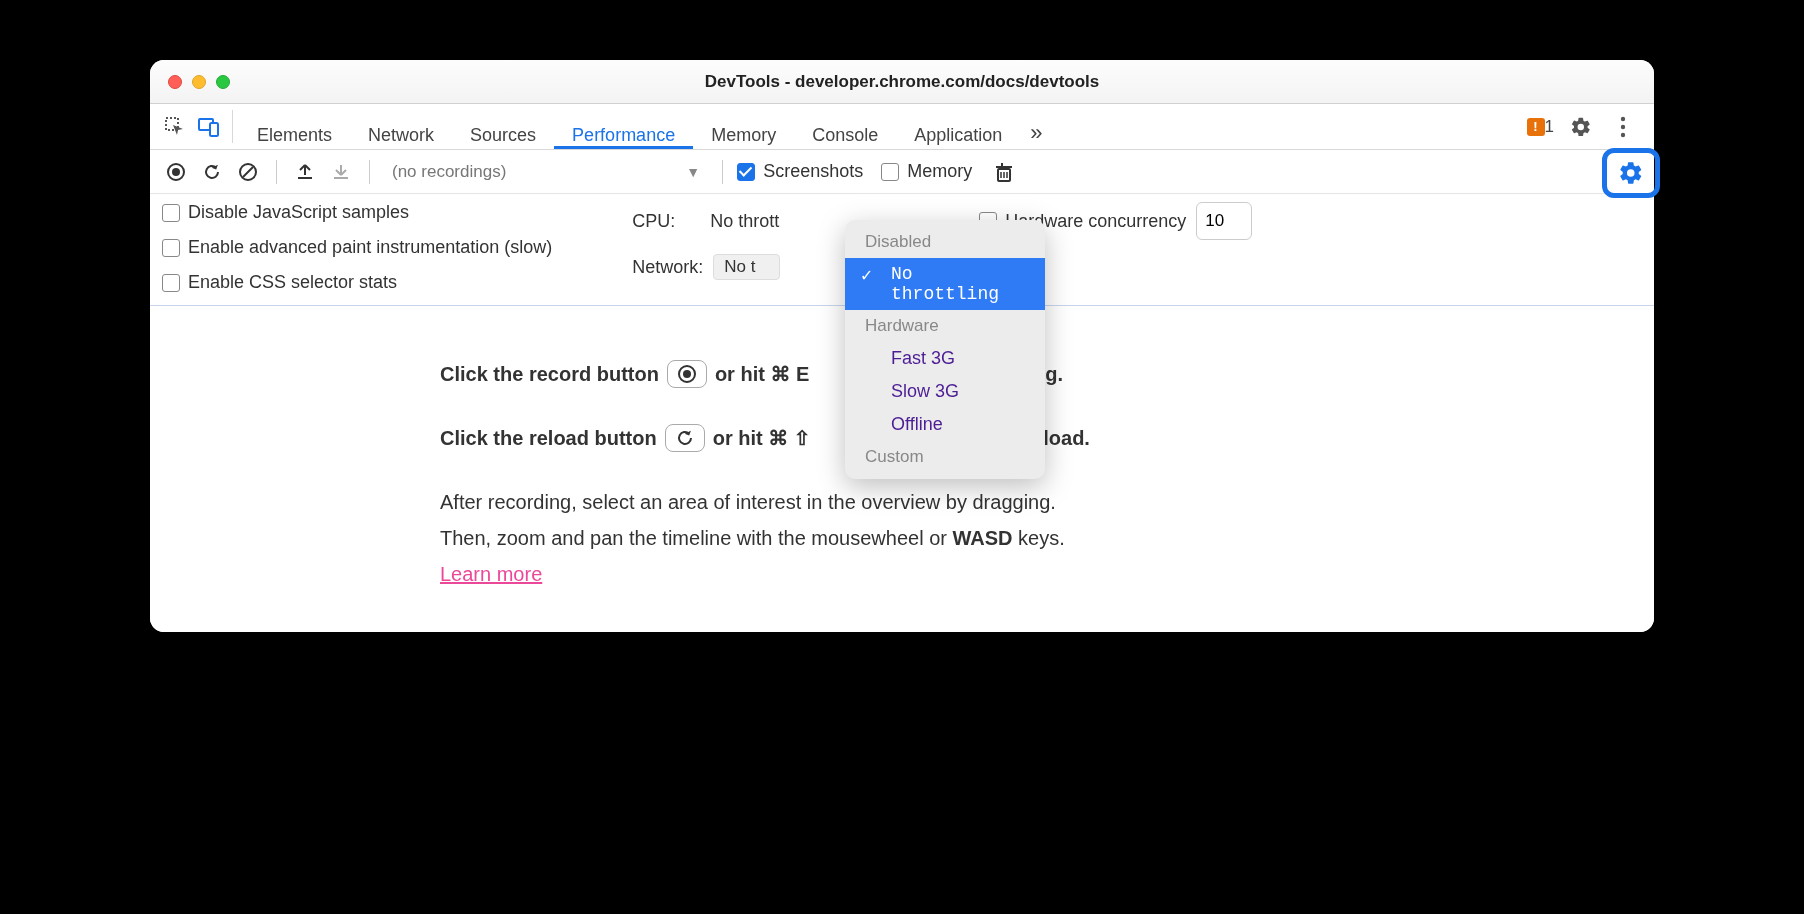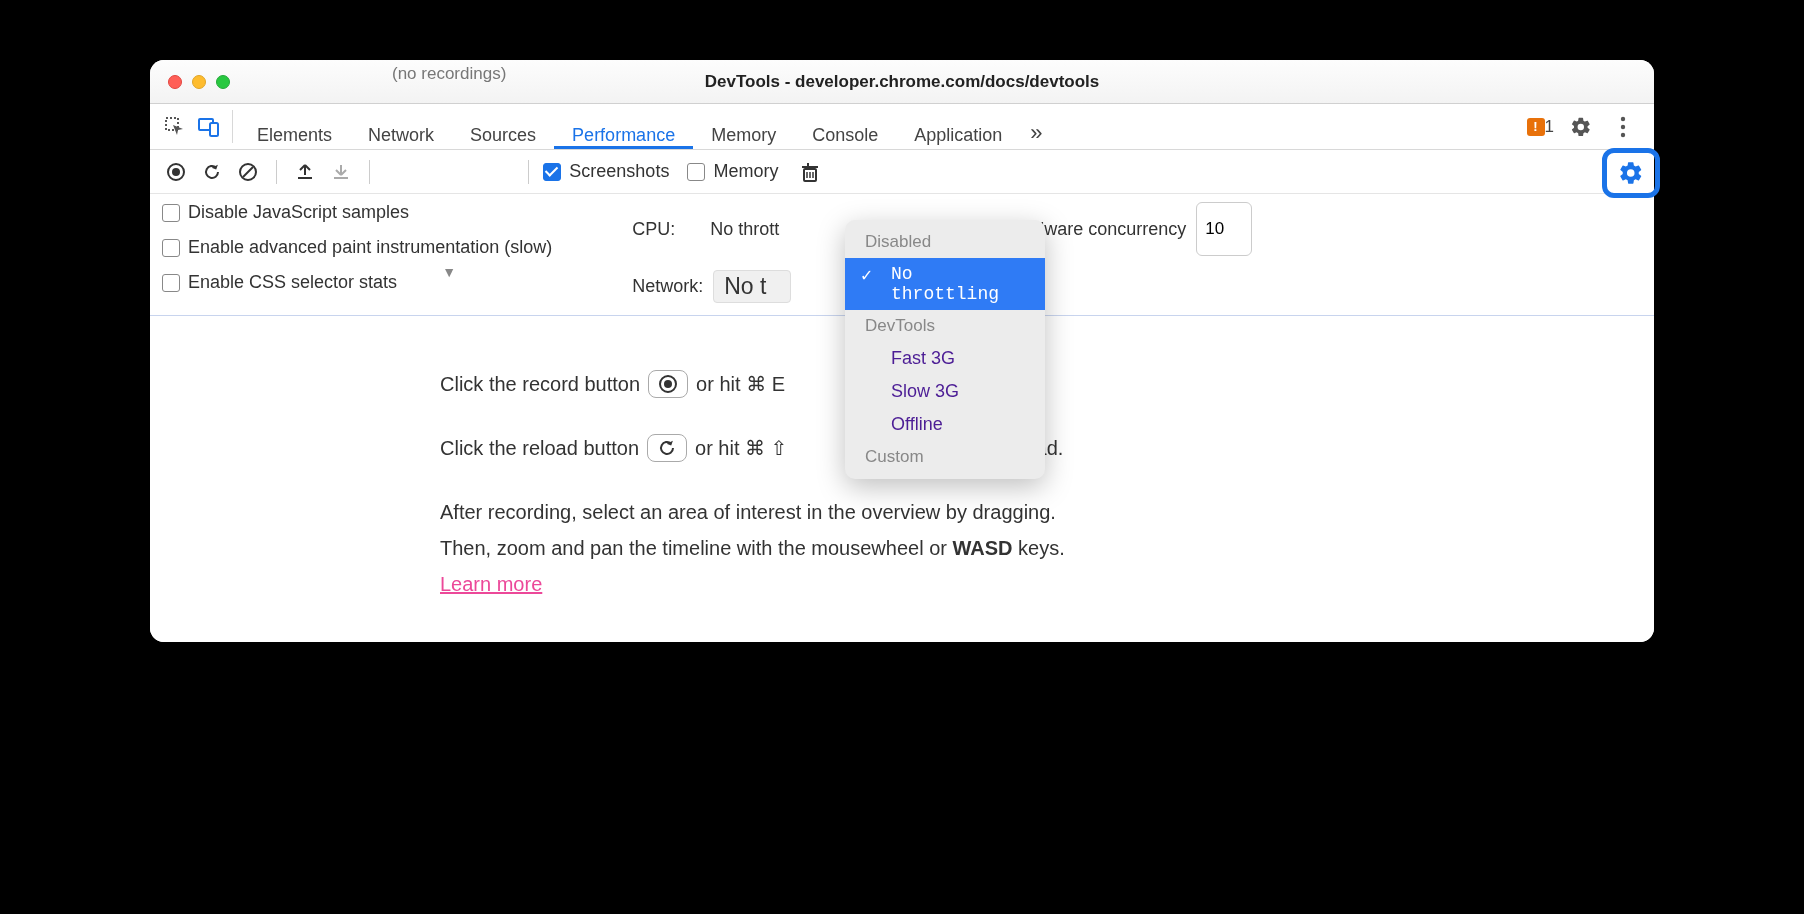--- a/index.html
+++ b/index.html
@@ -110,21 +110,21 @@
   .tool-icon {
     width: 28px; height:28px;
     display:flex;align-items:center;justify-content:center;
     color:#333;cursor:pointer;
   }
   .divider {
     width:1px; height:24px; background:#ccc; margin:0 6px;
   }
   .rec-select {
     color:#777; font-size:17px; padding:0 8px;
-    display:flex;align-items:center;gap:180px;flex-direction:column;
+    display:flex;align-items:center;gap:180px;
   }
   .rec-select .caret { color:#888; font-size:14px;}
   .chk {
     display:flex;align-items:center;gap:8px;font-size:18px;color:#333;
   }
   .chk input[type=checkbox]{
     width:18px;height:18px;appearance:none;border:1.5px solid #888;border-radius:3px;
     position:relative;cursor:pointer;background:#fff;
   }
   .chk input[type=checkbox]:checked{
@@ -143,34 +143,34 @@
     padding: 8px 12px 12px;
     border-bottom: 1px solid #c8d4ee;
     display:flex;
     gap: 60px;
   }
   .cap-col { display:flex; flex-direction:column; gap:14px; }
   .cap-row { display:flex; align-items:center; gap:10px; font-size:18px; color:#333; }
   .cap-label { min-width: 88px; padding-left: 20px;}
   .sel {
     background:#f0f0f0;border:1px solid #ddd;border-radius:4px;
-    padding:2px 24px 2px 10px; font-size:23px; color:#333; position:relative;
+    padding:2px 24px 2px 10px; font-size:17px; color:#333; position:relative;
   }
   .num-input {
-    border:1px solid #ccc;border-radius:6px;padding:16px 8px;font-size:17px;width:56px;
+    border:1px solid #ccc;border-radius:6px;padding:8px 8px;font-size:17px;width:56px;
   }
   .content {
     padding: 50px 40px 40px 290px;
     font-size: 20px;
     color:#333;
     line-height:1.8;
     border-radius: 0 0 14px 14px;
     background:#fff;
   }
-  .hint-row{ display:flex;align-items:center;flex-wrap:wrap;gap:8px;margin-bottom:28px;}
+  .hint-row{ display:flex;align-items:center;flex-wrap:wrap;gap:8px;margin-bottom:28px;font-weight:bold;}
   .kbd-btn{
     border:1px solid #aaa;border-radius:8px;padding:3px 9px;
     display:inline-flex;align-items:center;justify-content:center;
     background:#fff;
   }
   .link{ color:#ec4899;text-decoration:underline;cursor:pointer;}
   .dropdown{
     position:absolute;
     top:160px; left:695px;
     width:200px;
@@ -356,21 +356,21 @@
       <div class="cap-row">
         <span class="cap-label">Network:</span>
         <span class="sel"><span>No t</span></span>
       </div>
     </div>
   </div>
 
   <div class="dropdown">
     <div class="dd-header">Disabled</div>
     <div class="dd-item selected"><span>No throttling</span></div>
-    <div class="dd-header">DevTools</div>
+    <div class="dd-header">Hardware</div>
     <div class="dd-item"><span>Fast 3G</span></div>
     <div class="dd-item"><span>Slow 3G</span></div>
     <div class="dd-item"><span>Offline</span></div>
     <div class="dd-header">Custom</div>
   </div>
 
   <div class="content">
     <div class="hint-row">
       <span>Click the record button</span>
       <span class="kbd-btn">

